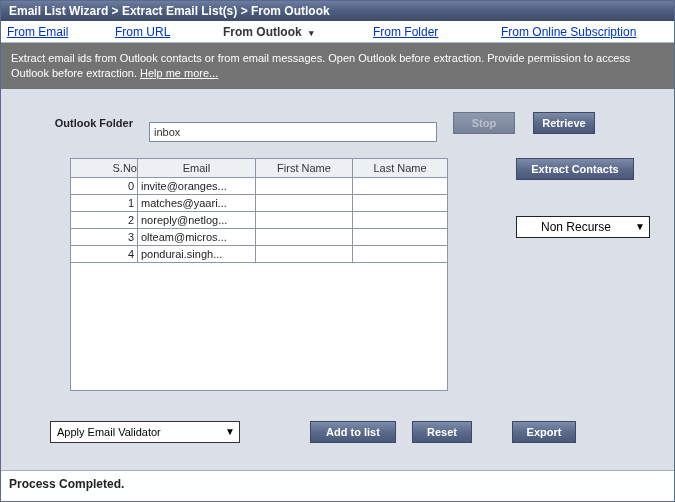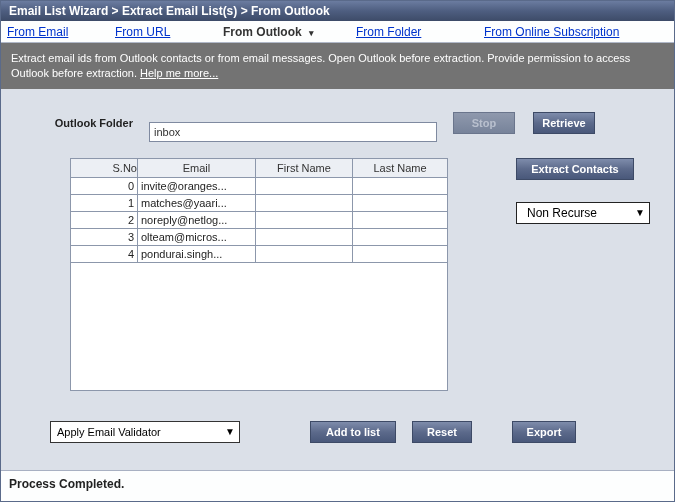--- a/index.html
+++ b/index.html
@@ -26,21 +26,21 @@
   table.grid { border-collapse: collapse; width: 100%; background: #fff; }
   table.grid th { background: #eceff4; border: 1px solid #8c97ab; font-weight: normal; color: #333; font-size: 11px; height: 19px; }
   table.grid td { border: 1px solid #8c97ab; font-size: 11px; height: 17px; padding: 0 3px; color: #222;}
   .col-sno  { width: 67px; text-align: right; }
   .col-email{ width: 118px; margin-left: 6px; }
   .col-fn   { width: 97px; }
   .col-ln   { width: 95px; }
   .grid-body-pad { height: 128px; border: 1px solid #8c97ab; border-top: none; background:#fff; }
   .side { margin-left: 68px; }
   .btn-extract { width: 118px; height: 22px; margin-top: 0px; }
-  .recurse-sel { width: 134px; height: 22px; margin-top: 22px; border: 1px solid #222; background: #fff; font-size: 12px; display: flex; align-items: center; justify-content: space-between; padding: 0 4px 0 10px; cursor: pointer; }
+  .recurse-sel { width: 134px; height: 22px; margin-top: 36px; border: 1px solid #222; background: #fff; font-size: 12px; display: flex; align-items: center; justify-content: space-between; padding: 0 4px 0 24px; cursor: pointer; }
   .recurse-sel .arrow { font-size: 10px; }
   .bottom-row { display: flex; align-items: center; margin-top: 30px; padding-left: 33px; }
   .validator-sel { width: 190px; height: 22px; border: 1px solid #333; background: #fff; display: flex; align-items:center; justify-content: space-between; padding: 0 4px 0 6px; font-size: 11px; cursor: pointer; }
   .validator-sel .arrow { font-size: 10px; }
   .btn-add { width: 86px; height: 22px; margin-left: 70px; }
   .btn-reset { width: 60px; height: 22px; margin-left: 16px; }
   .btn-export { width: 64px; height: 22px; margin-left: 40px; }
   .statusbar { background: #fdfefe; border-top: 1px solid #a8b0c2; padding: 6px 8px 10px 8px; font-weight: bold; color: #222; font-size: 12px; }
 </style>
 </head>
@@ -48,21 +48,21 @@
 
 <div class="window">
   <div class="titlebar">
     <span>Email List Wizard &gt; Extract Email List(s) &gt; From Outlook</span>
   </div>
 
   <div class="tabbar">
     <div class="tab-col" style="width:6px"></div>
     <a class="tab-col" style="width:108px">From Email</a>
     <a class="tab-col" style="width:108px">From URL</a>
-    <span class="tab-col tab-active" style="width:133px">
+    <span class="tab-col tab-active" style="width:150px">
       <span>From Outlook</span>
       <span class="arrow">▾</span>
     </span>
     <a class="tab-col" style="width:128px">From Folder</a>
     <a class="tab-col">From Online Subscription</a>
   </div>
 
   <div class="infobar">
     <span>Extract email ids from Outlook contacts or from email messages. Open Outlook before extraction. Provide permission to access Outlook before extraction. </span><a>Help me more...</a>
   </div>

